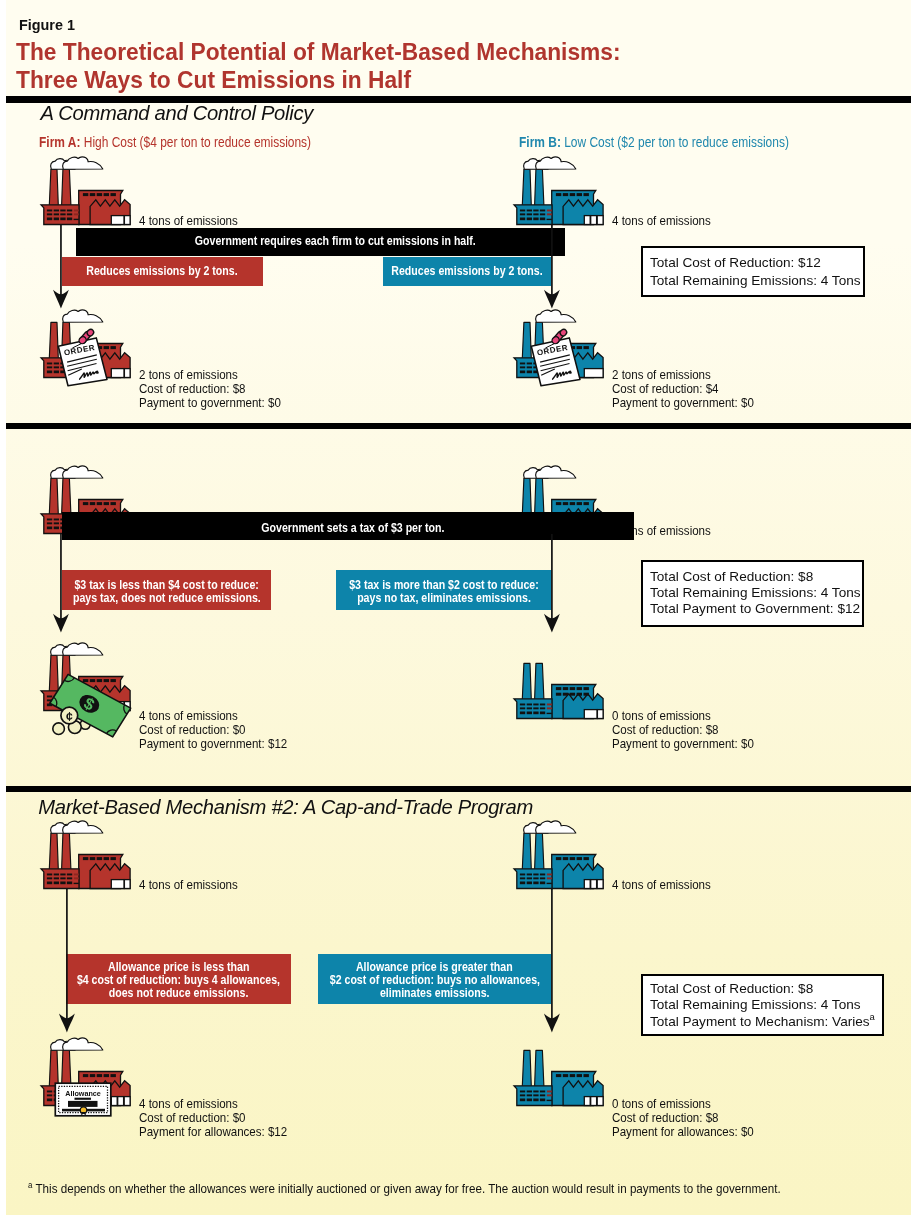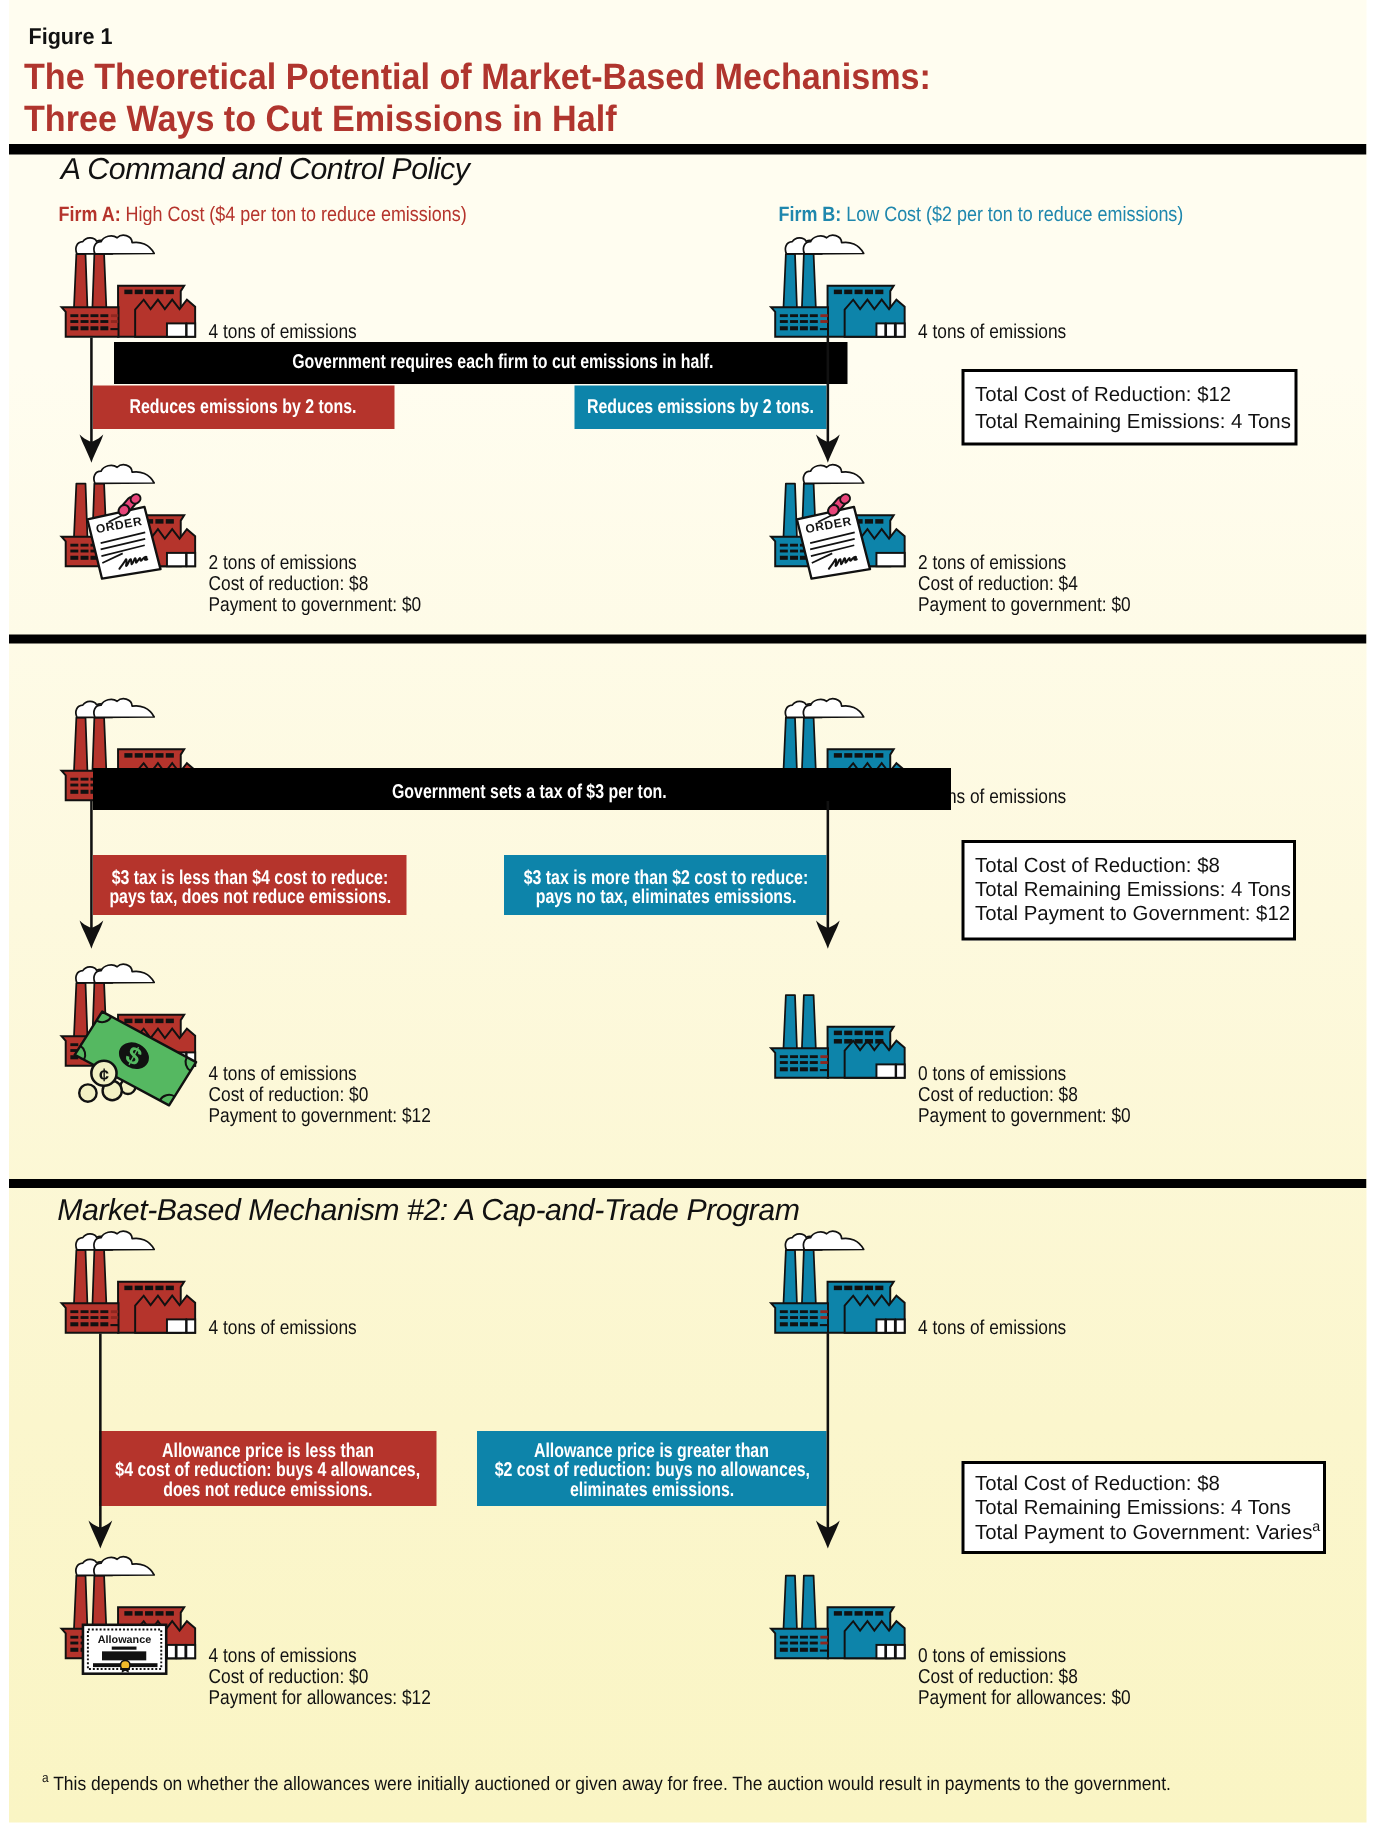--- a/index.html
+++ b/index.html
@@ -415,21 +415,21 @@
       <div>does not reduce emissions.</div>
     </div>
 <div class="bluebox" style="left:312.0px;top:954.2px;width:233.2px;height:50.3px;line-height:13.3px;padding-top:0.8px">
       <div>Allowance price is greater than</div>
       <div>$2 cost of reduction: buys no allowances,</div>
       <div>eliminates emissions.</div>
     </div>
 <div class="infobox" style="left:634.5px;top:974.3px;width:243.9px;height:62.2px;line-height:16.3px">
       <div><span>Total Cost of Reduction: $8</span></div>
       <div><span>Total Remaining Emissions: 4 Tons</span></div>
-      <div><span>Total Payment to Government: Varies</span><sup>a</sup></div>
+      <div><span>Total Payment to Mechanism: Varies</span><sup>a</sup></div>
     </div>
 <svg class="arrow" style="left:51.9px;top:888.0px;width:17.8px;height:145.4px" viewBox="57.9 888.0 17.8 145.4">
       <path d="M65.95 889.0 h1.7 v130.2 h-1.7 Z" fill="#111"></path>
       <path d="M58.90 1013.60 C60.80 1015.30 63.20 1017.30 65.95 1018.20 L67.65 1018.20 C70.40 1017.30 72.80 1015.30 74.70 1013.60 C73.10 1018.80 69.50 1025.00 66.80 1032.40 C64.10 1025.00 60.50 1018.80 58.90 1013.60 Z" fill="#111"></path>
     </svg>
 <svg class="arrow" style="left:537.4px;top:888.0px;width:17.8px;height:145.4px" viewBox="543.4 888.0 17.8 145.4">
       <path d="M551.45 889.0 h1.7 v130.2 h-1.7 Z" fill="#111"></path>
       <path d="M544.40 1013.60 C546.30 1015.30 548.70 1017.30 551.45 1018.20 L553.15 1018.20 C555.90 1017.30 558.30 1015.30 560.20 1013.60 C558.60 1018.80 555.00 1025.00 552.30 1032.40 C549.60 1025.00 546.00 1018.80 544.40 1013.60 Z" fill="#111"></path>
     </svg>
 <div class="caption" style="left:133px;top:1097.0px">

